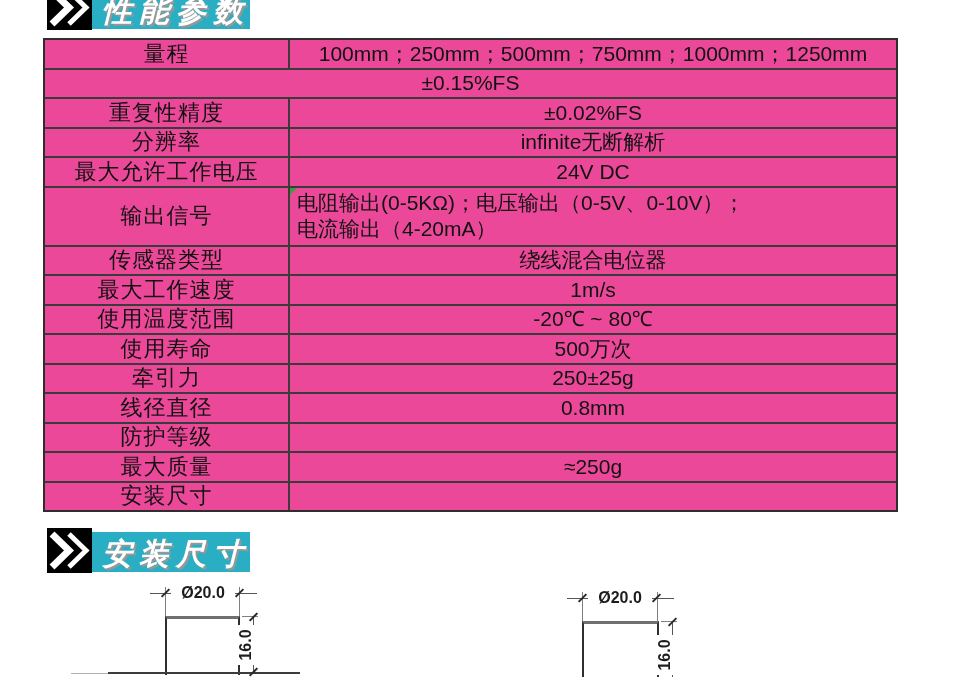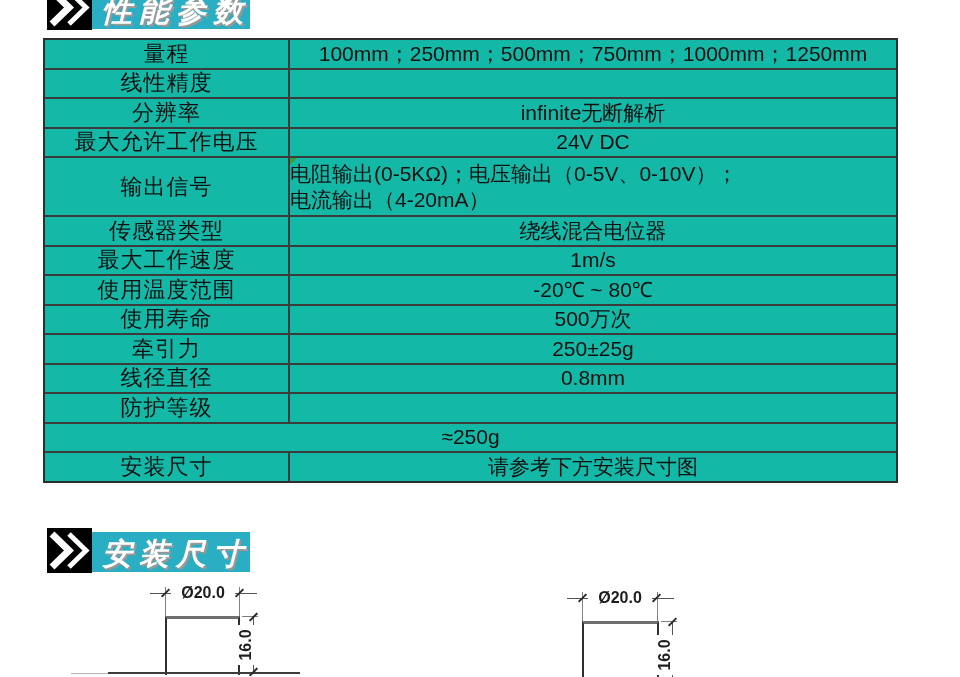--- a/index.html
+++ b/index.html
@@ -18,36 +18,36 @@
   }
   .badge-label span {
     font-size:30px; letter-spacing:7px; color:#ffffff; font-style:italic;
     font-weight:700; line-height:30px; white-space:nowrap;
     text-shadow:2px 2px 0 #979797;
   }
 
   
   .spec-table {
     position:absolute; left:43px; top:38px; width:855px;
-    border:2px solid #2e2e2e; background:#14b8a6;
+    border:2px solid #2e2e2e; background:#ec4899;
   }
   .spec-row { display:flex; height:29.5px; border-bottom:2px solid #3b3b3b; }
   .spec-row:last-child { border-bottom:none; height:27.5px; }
   .spec-row.tall { height:59px; }
   .spec-label {
     width:245px; flex:0 0 auto; border-right:2px solid #3b3b3b;
     display:flex; align-items:center; justify-content:center;
     font-size:22px; letter-spacing:1px; color:#111111; white-space:nowrap;
   }
   .spec-value {
     flex:1; position:relative; display:flex; align-items:center; justify-content:center;
     font-family:Liberation Sans, sans-serif;
     font-size:21px; color:#111111; white-space:pre-line; line-height:26px;
   }
-  .spec-value.left { justify-content:flex-start; }
+  .spec-value.left { justify-content:flex-start; padding-left:7px; }
   .corner-mark {
     position:absolute; top:0; left:0; width:0; height:0;
     border-top:7px solid #3a9d3a; border-right:7px solid transparent;
   }
 
   
   .ln { position:absolute; background:#555555; }
   .ln.light { background:#b3b3b3; }
   .ln.ext { background:#808080; }
   .sensor-box { position:absolute; border-top:3px solid #6f6f6f;
@@ -76,21 +76,25 @@
       <span>性能参数</span>
     </div>
   </div>
 
   <div class="spec-table" id="spec-table">
       <div class="spec-row">
         <div class="spec-label">量程</div>
         <div class="spec-value">100mm；250mm；500mm；750mm；1000mm；1250mm</div>
       </div>
       <div class="spec-row">
-        <div class="spec-label">线性精度</div>
+        <div class="spec-value">±0.15%FS</div>
+      </div>
+      <div class="spec-row">
+        <div class="spec-label">重复性精度</div>
+        <div class="spec-value">±0.02%FS</div>
       </div>
       <div class="spec-row">
         <div class="spec-label">分辨率</div>
         <div class="spec-value">infinite无断解析</div>
       </div>
       <div class="spec-row">
         <div class="spec-label">最大允许工作电压</div>
         <div class="spec-value">24V DC</div>
       </div>
       <div class="spec-row tall">
@@ -119,25 +123,25 @@
         <div class="spec-value">250±25g</div>
       </div>
       <div class="spec-row">
         <div class="spec-label">线径直径</div>
         <div class="spec-value">0.8mm</div>
       </div>
       <div class="spec-row">
         <div class="spec-label">防护等级</div>
       </div>
       <div class="spec-row">
+        <div class="spec-label">最大质量</div>
         <div class="spec-value">≈250g</div>
       </div>
       <div class="spec-row">
         <div class="spec-label">安装尺寸</div>
-        <div class="spec-value">请参考下方安装尺寸图</div>
       </div>
     </div>
 
   <div class="badge" style="top:528px;">
     <div class="badge-chevrons">
       <svg width="45" height="45" viewBox="0 0 45 45">
         <polyline points="5,6 22,22.5 5,39" fill="none" stroke="#ffffff" stroke-width="7"></polyline>
         <polyline points="22,6 39,22.5 22,39" fill="none" stroke="#ffffff" stroke-width="5"></polyline>
       </svg>
     </div>

